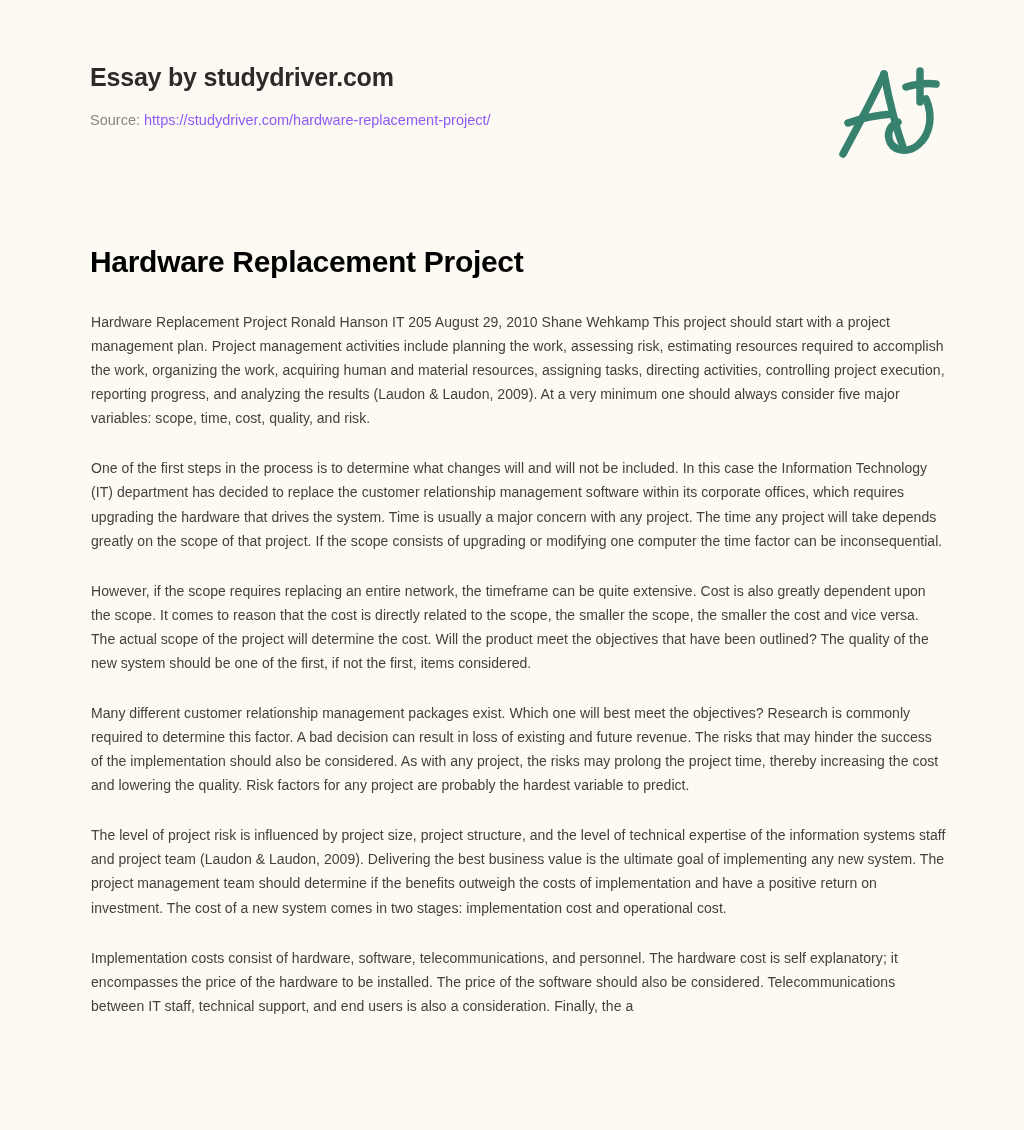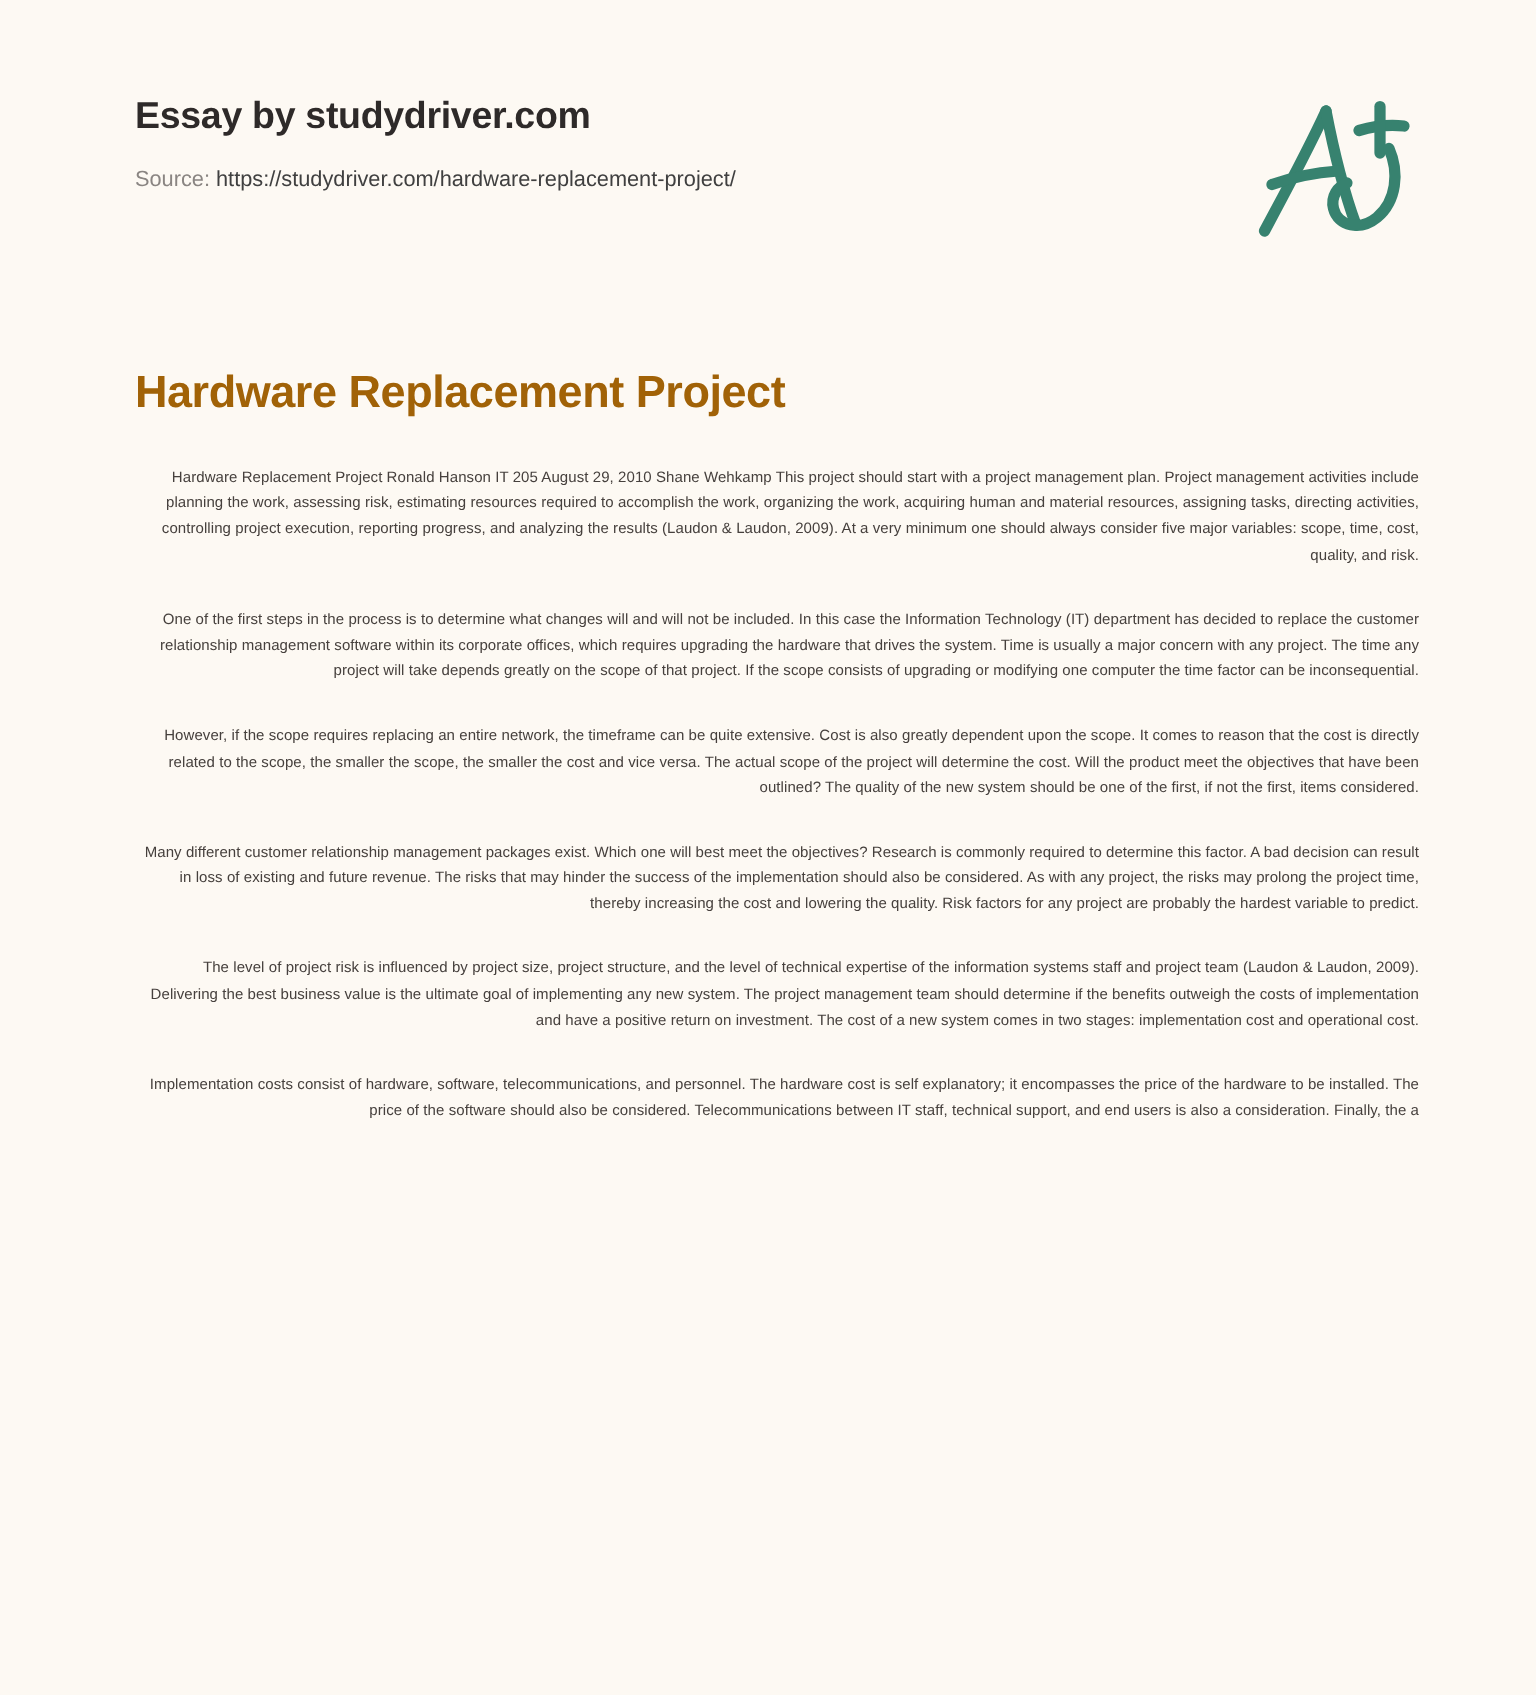--- a/index.html
+++ b/index.html
@@ -44,21 +44,21 @@
     font-size: 14.5px;
     color: #8a8582;
     line-height: 1.4;
     white-space: nowrap;
   }
   .source-label {
     color: #8a8582;
     margin-top: 16px;
   }
   .source-url {
-    color: #404040;
+    color: #8b5cf6;
     text-decoration: none;
   }
 
   
   .logo {
     position: absolute;
     right: 74px;
     top: 62px;
     width: 120px;
     height: 104px;
@@ -71,38 +71,38 @@
 
   
   .doc-title {
     position: absolute;
     left: 90px;
     top: 242px;
     width: 860px;
     margin: 0;
     font-size: 30px;
     font-weight: bold;
-    color: #a16207;
+    color: #000000;
     letter-spacing: -0.3px;
     line-height: 1.3;
   }
 
   
   .body-copy {
     position: absolute;
     left: 91px;
     top: 310px;
     width: 855px;
   }
   .body-copy p {
     margin: 0 0 26px 0;
-    font-size: 10px;
+    font-size: 14px;
     line-height: 1.72;
     color: #46403d;
-    text-align: right;
+    text-align: left;
     letter-spacing: 0.05px;
   }
   .body-copy p:last-child {
     margin-bottom: 0;
   }
 </style>
 </head>
 <body>
 
 <div class="page">

